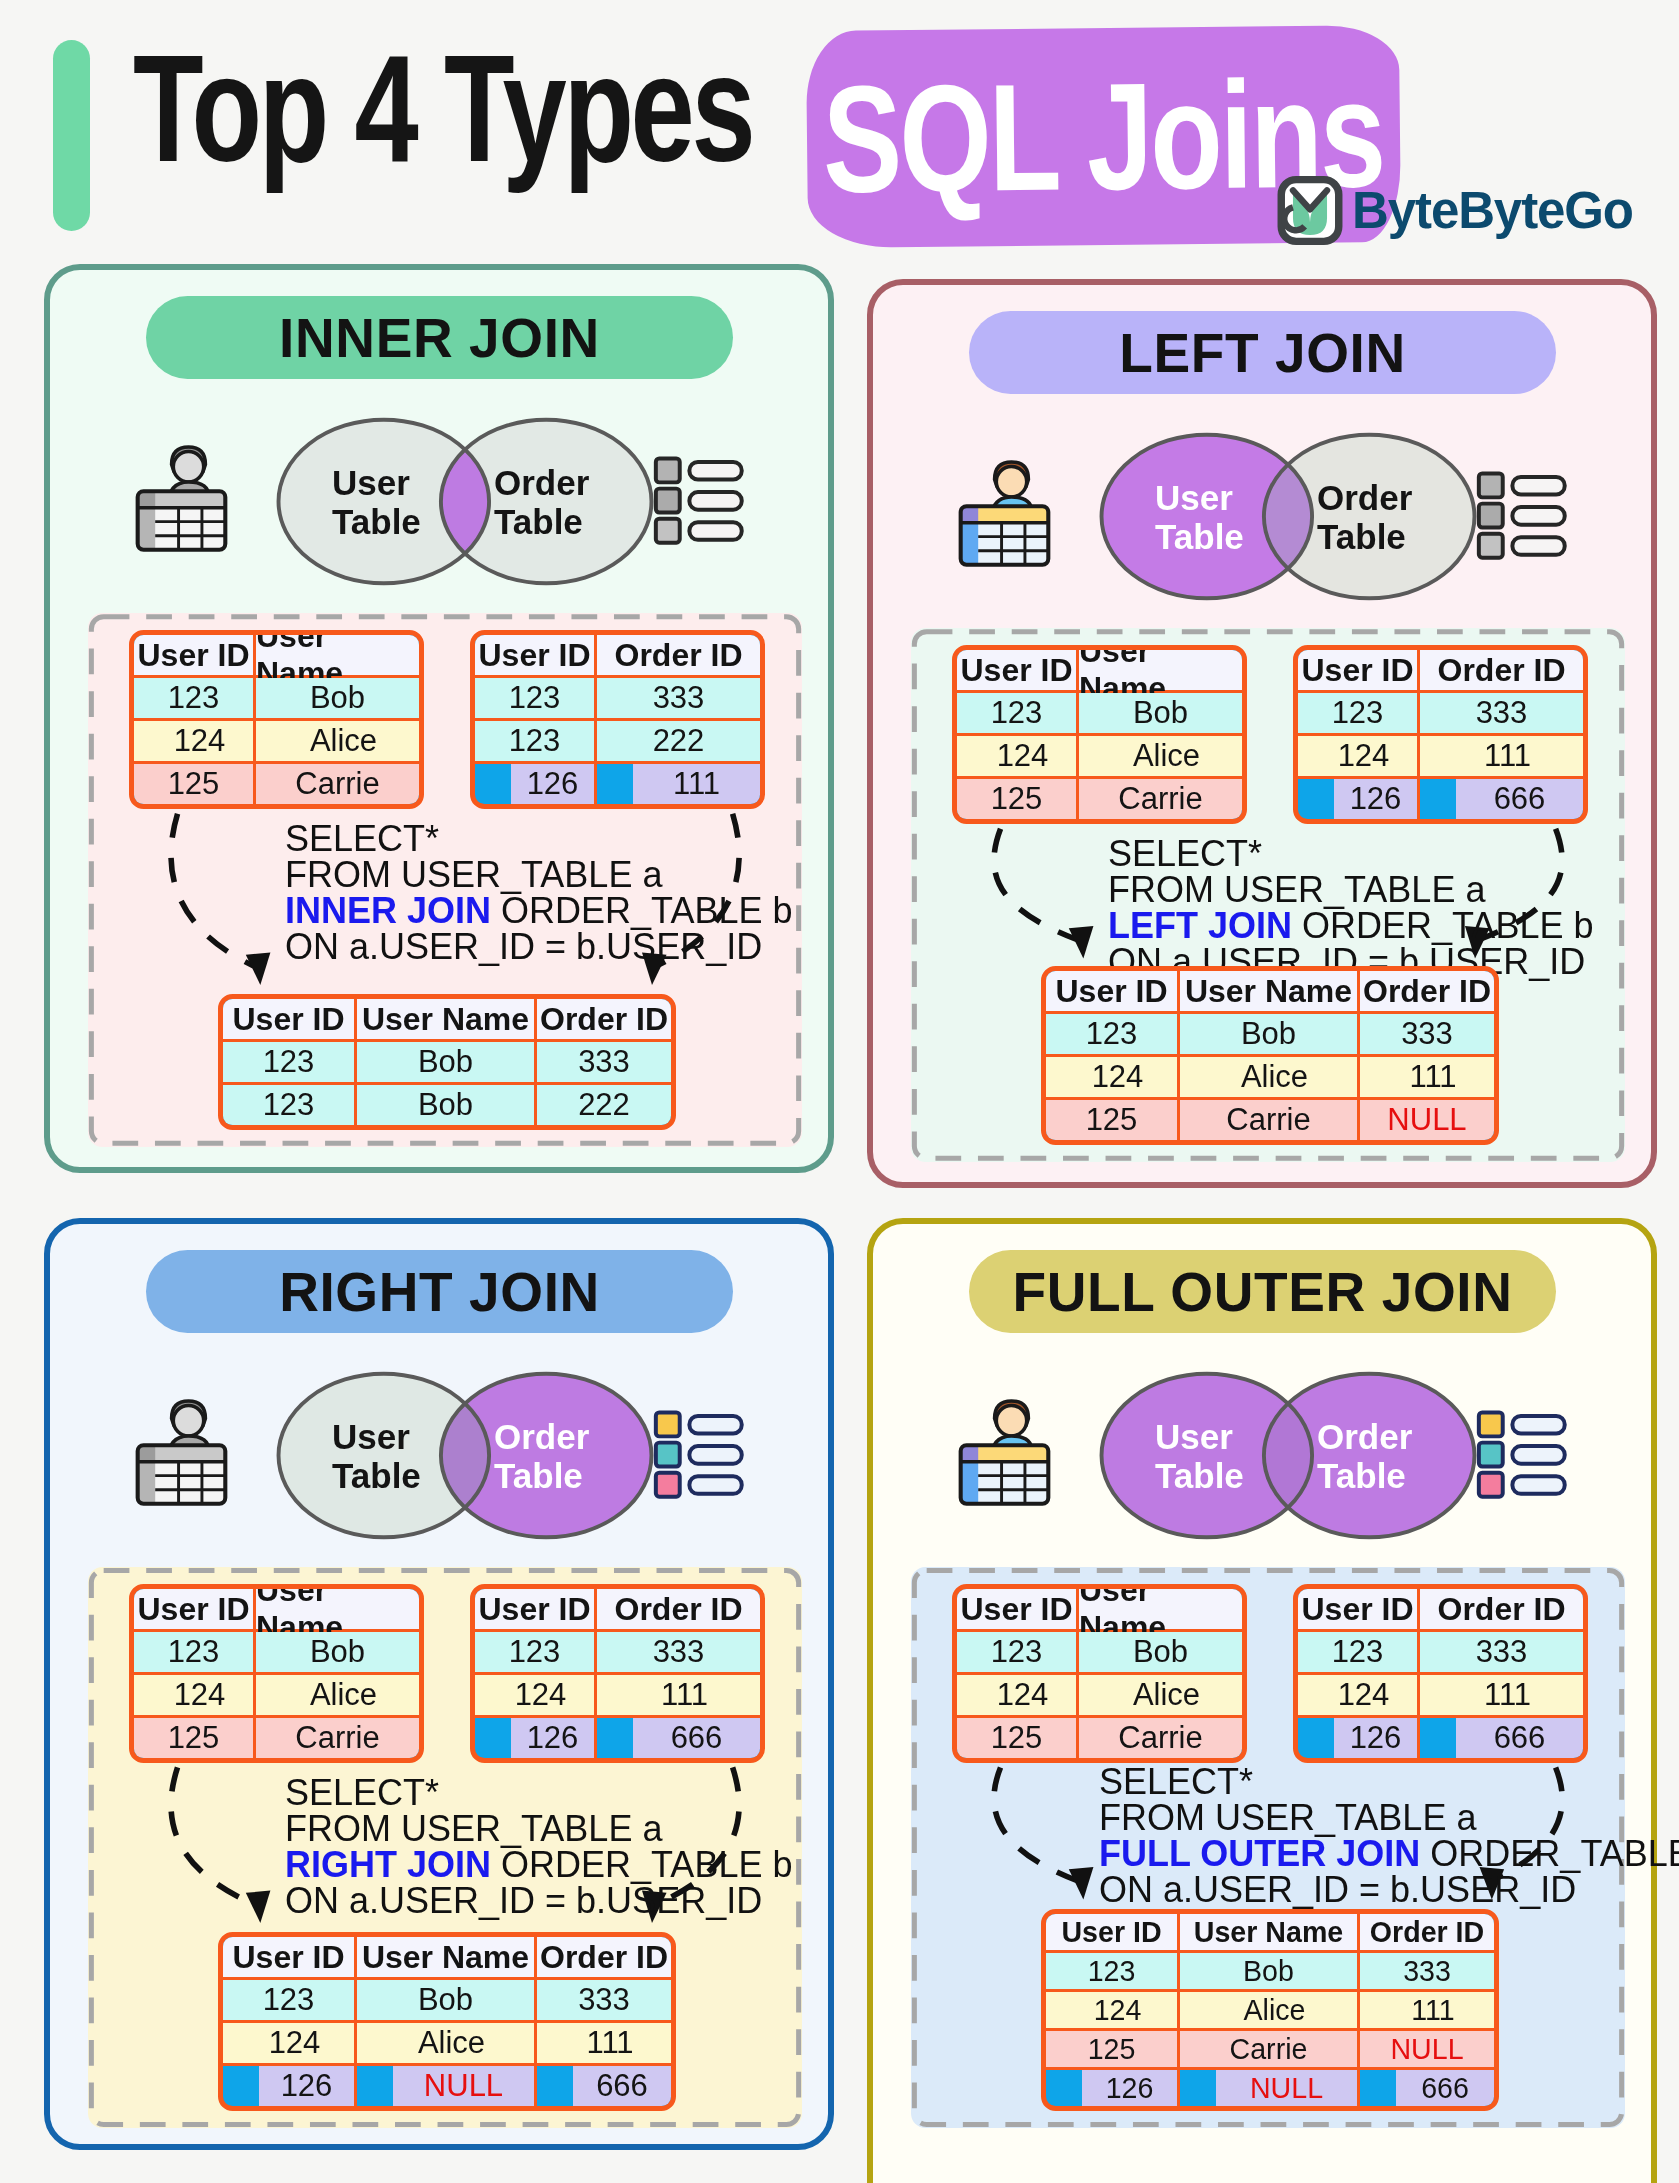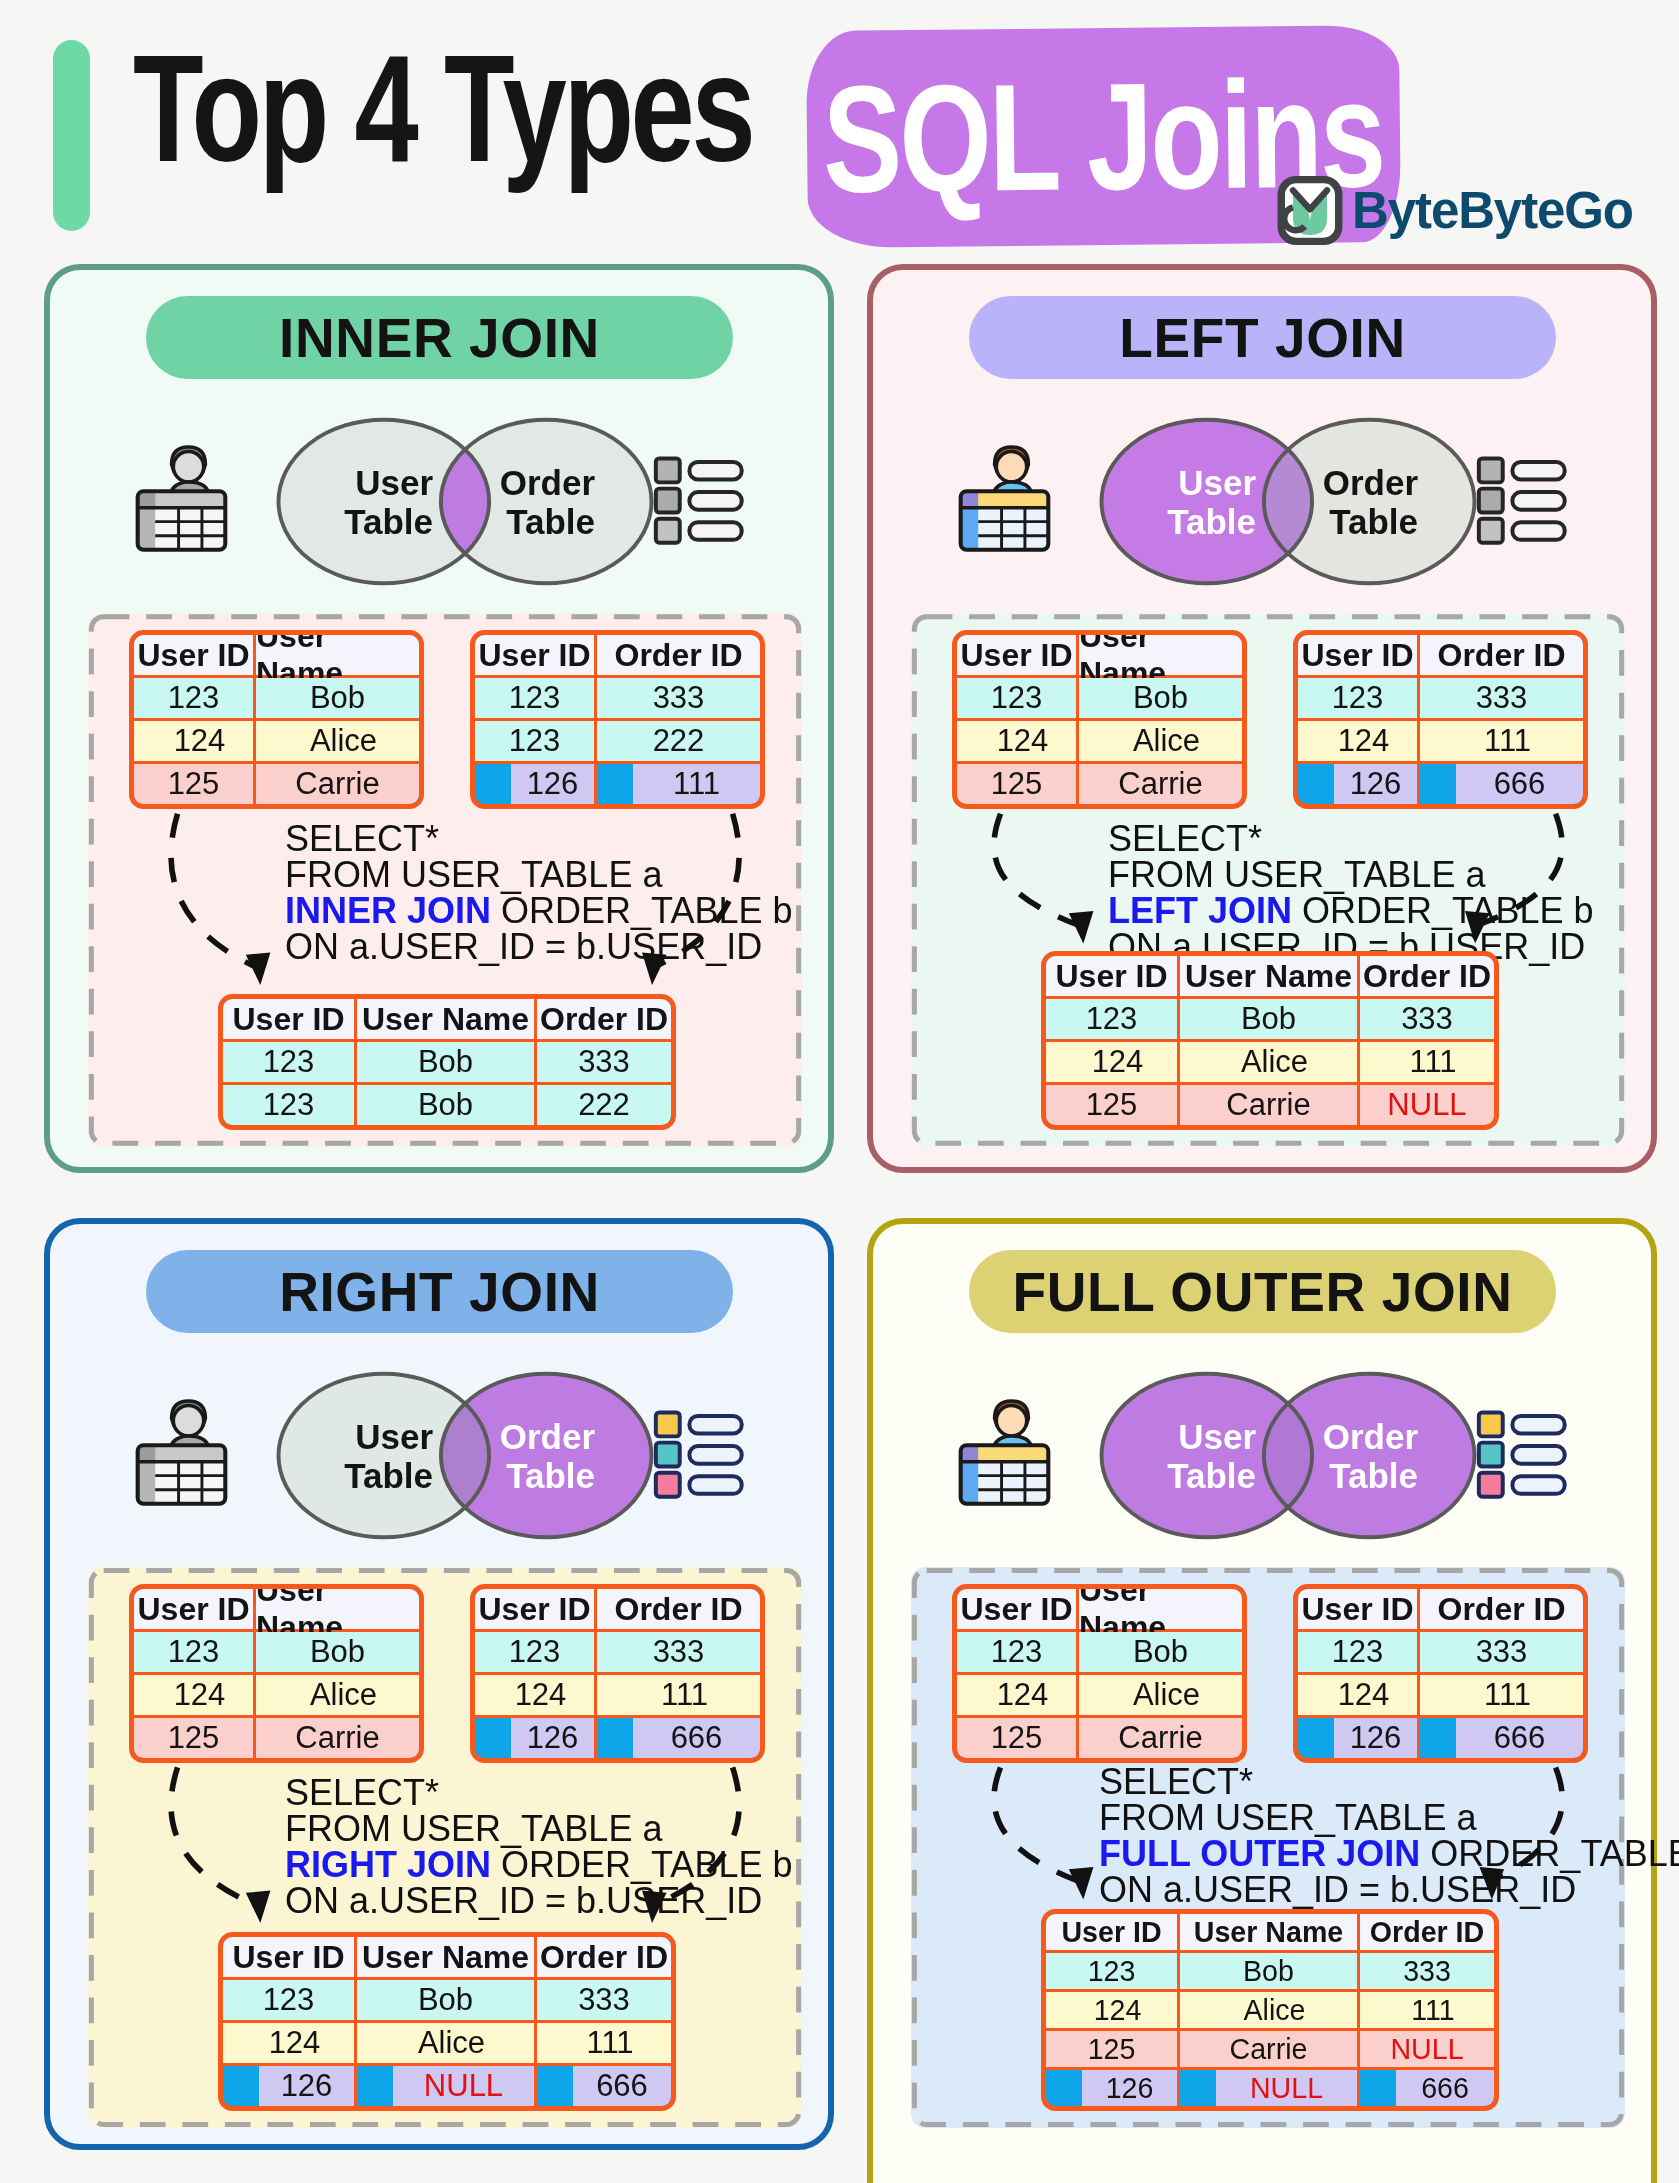--- a/index.html
+++ b/index.html
@@ -14,34 +14,34 @@
         justify-content:center;border-radius:50px 73px 39px 84px/73px 45px 78px 50px;transform:rotate(-.6deg);}
   .blob-text{font-size:152px;font-weight:800;color:#FFFFFF;transform:scaleX(.78);letter-spacing:-3.4px;white-space:nowrap;}
   .logo{position:absolute;left:1277px;top:175px;display:flex;align-items:center;gap:9px;}
   .logo-icon{width:66px;height:71px;}
   .logo-text{font-size:51px;font-weight:700;color:#0c4a6e;letter-spacing:-1.1px;}
 
   
   .panel{position:absolute;width:790px;box-sizing:border-box;border:6.2px solid var(--border);
          border-radius:36px;background:var(--bg);}
   #p0{left:44px;top:264px;height:909px;}
-  #p1{left:867px;top:264px;height:909px;}
+  #p1{left:867px;top:279px;height:909px;}
   #p2{left:44px;top:1218px;height:932px;}
   #p3{left:867px;top:1218px;height:1072px;}
 
   .pill{position:absolute;left:96px;top:26px;width:587px;height:83px;border-radius:43px;background:var(--pill);
         display:flex;align-items:center;justify-content:center;font-size:55px;font-weight:700;color:#131313;letter-spacing:0.6px;}
 
   .person{position:absolute;left:83px;top:171px;width:111px;height:114px;}
   .pi-grey{--skin:#DCDCDC;--hair:#8F8F8F;--shirt:#A9A9A9;--th:#C9C9C9;--tcor:#9C9C9C;--tleft:#B5B5B5;--tcell:#F5F5F5;--outl:#1A1A1A;}
   .pi-color{--skin:#FBDCB4;--hair:#A3572B;--shirt:#67C3F0;--th:#FCD978;--tcor:#8F86D8;--tleft:#5FA9F2;--tcell:#EAF3FB;--outl:#1A1A1A;}
 
   .venn{position:absolute;left:219px;top:143px;width:392px;height:177px;}
   .venn svg{position:absolute;left:0;top:0;width:100%;height:100%;}
-  .vlabel{position:absolute;top:50%;transform:translateY(-50%);width:101px;text-align:right;
+  .vlabel{position:absolute;top:50%;transform:translateY(-50%);width:101px;text-align:left;
           font-size:35px;font-weight:600;line-height:1.12;}
   .vl-left{left:63px;color:var(--label-left);}
   .vl-right{left:225px;color:var(--label-right);}
 
   .listicon{position:absolute;left:603px;top:185px;width:91px;height:90px;}
   .li-grey{--sq1:#B3B3B3;--sq2:#ABABAB;--sq3:#C2C2C2;--pillf:#F6F4F4;--lout:#262626;}
   .li-color{--sq1:#F8C84C;--sq2:#57C4C6;--sq3:#F47D9E;--pillf:#EDF3FB;--lout:#1E2B5E;}
 
   .ebox{position:absolute;left:38px;top:343px;width:714px;background:var(--box-bg);border-radius:14.6px;}
   .row1 .ebox{height:534px;}

